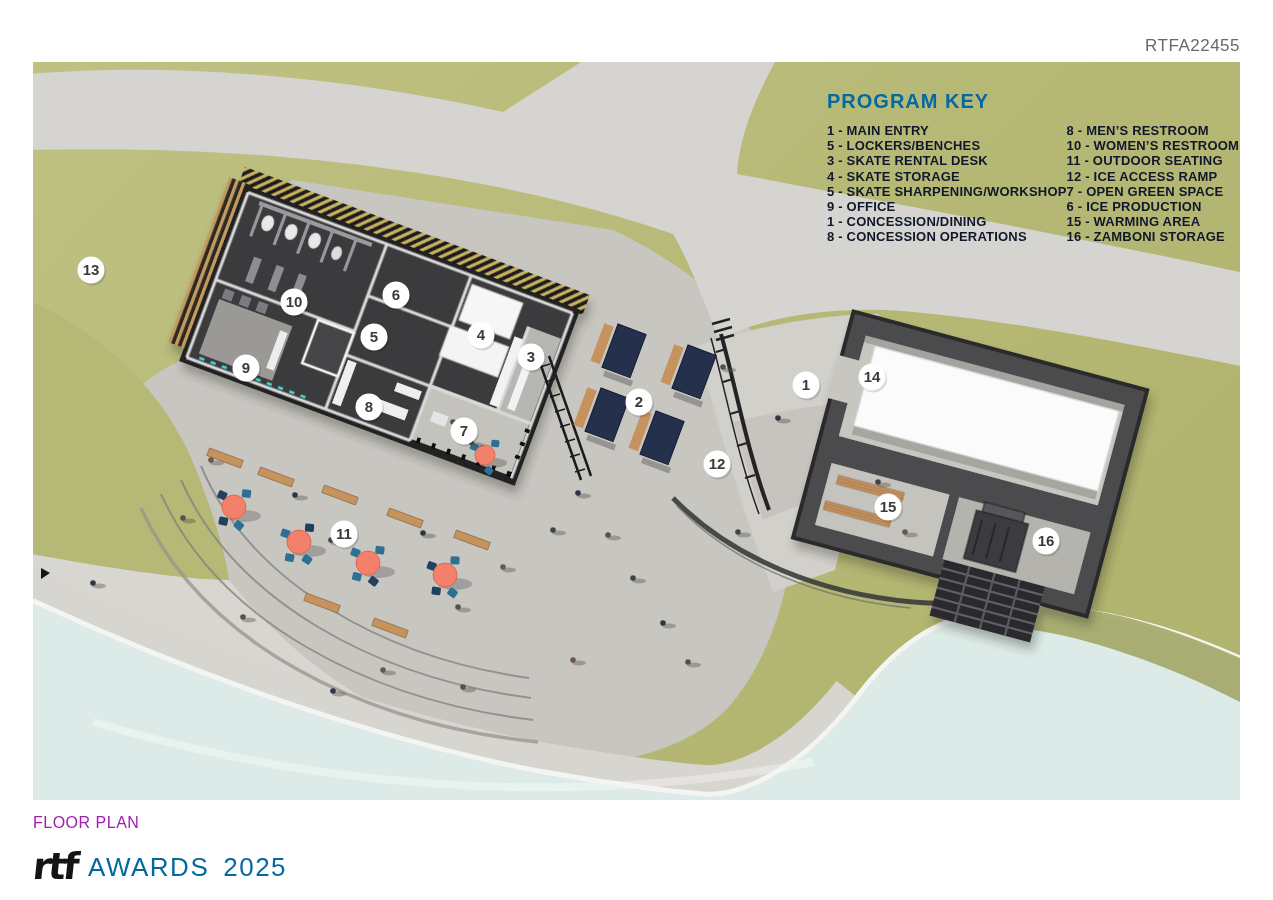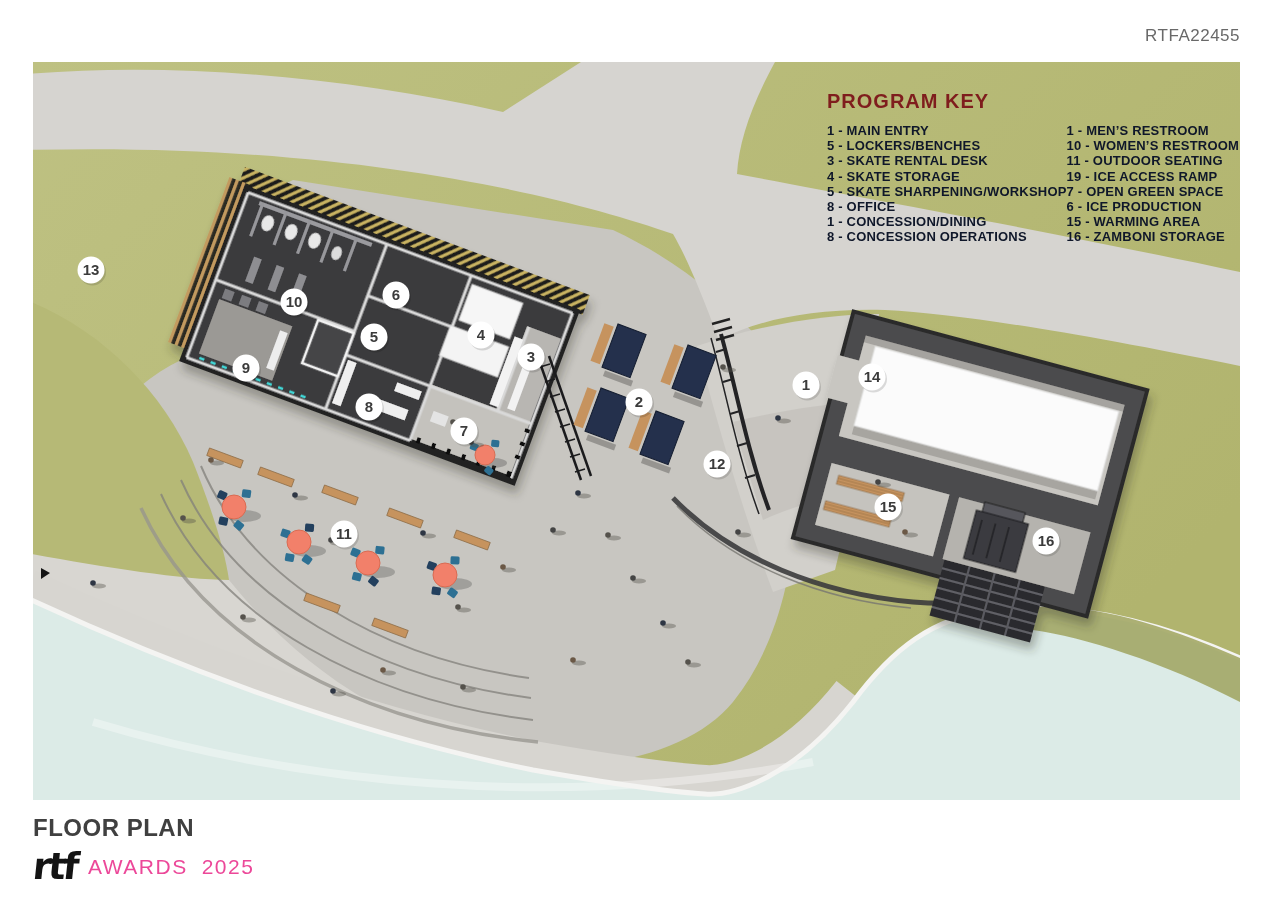--- a/index.html
+++ b/index.html
@@ -1,30 +1,30 @@
 <!DOCTYPE html>
 <html><head>
 <meta charset="utf-8">
 <style>
   html,body{margin:0;padding:0;background:#ffffff;}
   .board{position:relative;width:1273px;height:900px;background:#ffffff;overflow:hidden;
          font-family:"Liberation Sans", sans-serif;}
-  .code{position:absolute;top:26px;right:33px;font-size:17px;color:#696969;letter-spacing:.5px;}
+  .code{position:absolute;top:36px;right:33px;font-size:17px;color:#696969;letter-spacing:.5px;}
   .render{position:absolute;left:33px;top:62px;width:1207px;height:738px;}
   .key{position:absolute;left:827px;top:90px;width:400px;pointer-events:none;}
-  .key h3{margin:0 0 10px 0;font-size:20px;font-weight:700;color:#7f1d1d;letter-spacing:1px;}
+  .key h3{margin:0 0 10px 0;font-size:20px;font-weight:700;color:#0369a1;letter-spacing:1px;}
   .keycols{display:flex;gap:0;}
   .keycol{width:241px;}
   .keycol.c2{width:175px;}
   .krow{font-size:13px;font-weight:700;color:#0f172a;line-height:15.2px;letter-spacing:.2px;white-space:nowrap;}
-  .plan-title{position:absolute;left:33px;top:814px;font-size:24px;font-weight:700;color:#404040;letter-spacing:.5px;}
+  .plan-title{position:absolute;left:33px;top:814px;font-size:16px;font-weight:400;color:#a21caf;letter-spacing:.5px;}
   .logo-row{position:absolute;left:33px;top:848px;display:flex;align-items:center;}
   .rtf{font-size:37px;font-weight:700;color:#141414;transform:skewX(-6deg);letter-spacing:-3px;
        font-family:"DejaVu Sans", sans-serif;line-height:38px;margin-right:12px;}
-  .awards{font-size:21px;color:#ec4899;letter-spacing:1.5px;}
+  .awards{font-size:26px;color:#0369a1;letter-spacing:1.5px;}
   .awards .yr{margin-left:14px;}
 </style>
 </head>
 <body>
 
 <div class="board">
 
   <div class="code">RTFA22455</div>
 
   <svg class="render" width="1207" height="738" viewBox="0 0 1207 738" xmlns="http://www.w3.org/2000/svg">
@@ -437,29 +437,29 @@
 
   <div class="key">
     <h3>PROGRAM KEY</h3>
     <div class="keycols">
       <div class="keycol">
         <div class="krow">1 - MAIN ENTRY</div>
         <div class="krow">5 - LOCKERS/BENCHES</div>
         <div class="krow">3 - SKATE RENTAL DESK</div>
         <div class="krow">4 - SKATE STORAGE</div>
         <div class="krow">5 - SKATE SHARPENING/WORKSHOP</div>
-        <div class="krow">8 - OFFICE</div>
+        <div class="krow">9 - OFFICE</div>
         <div class="krow">1 - CONCESSION/DINING</div>
         <div class="krow">8 - CONCESSION OPERATIONS</div>
       </div>
       <div class="keycol c2">
-        <div class="krow">1 - MEN’S RESTROOM</div>
+        <div class="krow">8 - MEN’S RESTROOM</div>
         <div class="krow">10 - WOMEN’S RESTROOM</div>
         <div class="krow">11 - OUTDOOR SEATING</div>
-        <div class="krow">19 - ICE ACCESS RAMP</div>
+        <div class="krow">12 - ICE ACCESS RAMP</div>
         <div class="krow">7 - OPEN GREEN SPACE</div>
         <div class="krow">6 - ICE PRODUCTION</div>
         <div class="krow">15 - WARMING AREA</div>
         <div class="krow">16 - ZAMBONI STORAGE</div>
       </div>
     </div>
   </div>
 
   <div class="plan-title">FLOOR PLAN</div>
   <div class="logo-row">

